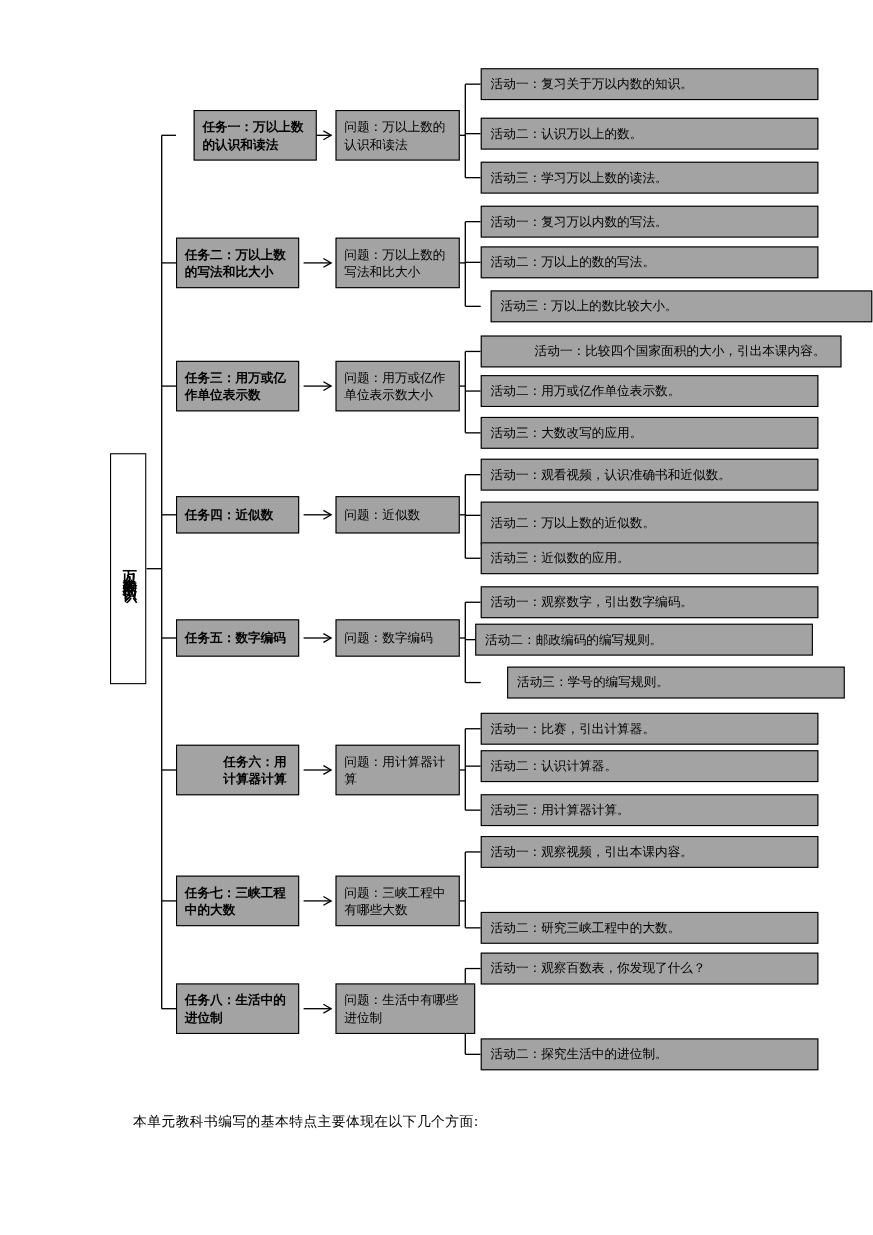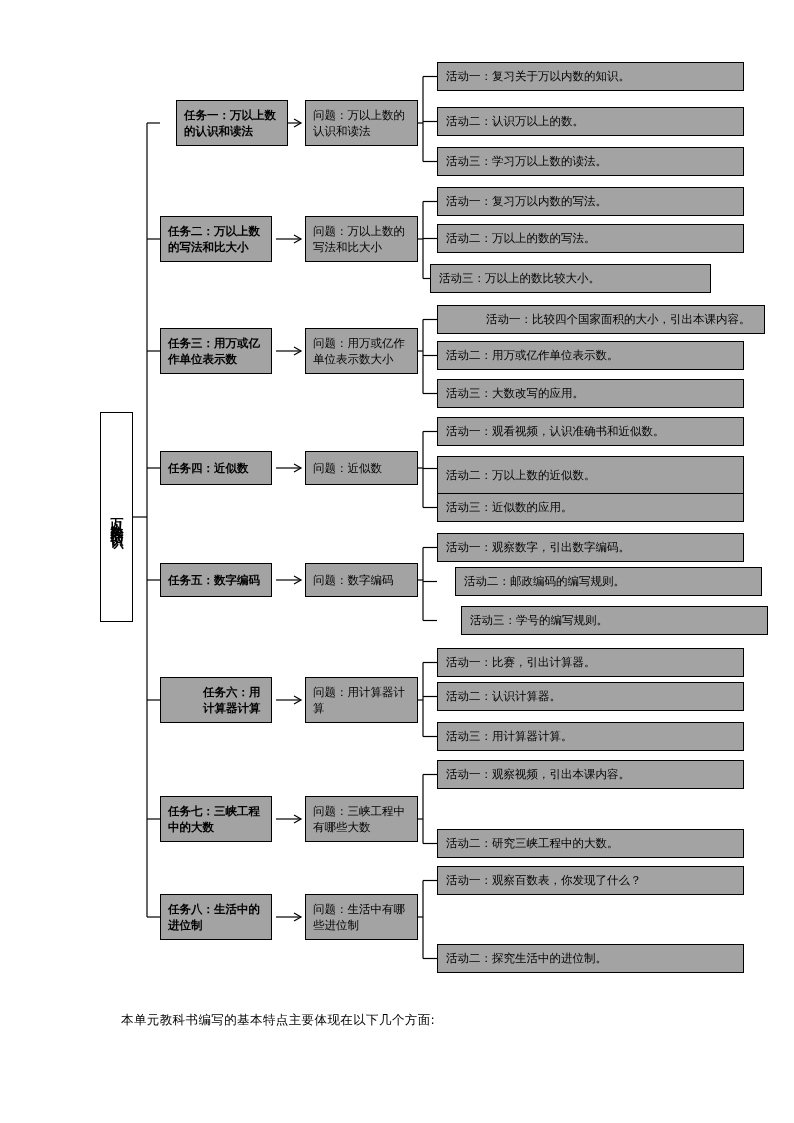--- a/index.html
+++ b/index.html
@@ -140,45 +140,45 @@
   <div id="nodes">
       <div class="box task" style="left: 176px; top: 100px; width: 112px; height: 46px;">任务一：万以上数的认识和读法</div>
       <div class="box prob" style="left: 305px; top: 100px; width: 113px; height: 46px;">问题：万以上数的认识和读法</div>
       <div class="box act" style="left: 437px; top: 62px; width: 307px; height: 29px;">活动一：复习关于万以内数的知识。</div>
       <div class="box act" style="left: 437px; top: 107px; width: 307px; height: 29px;">活动二：认识万以上的数。</div>
       <div class="box act" style="left: 437px; top: 147px; width: 307px; height: 29px;">活动三：学习万以上数的读法。</div>
       <div class="box task" style="left: 160px; top: 216px; width: 112px; height: 46px;">任务二：万以上数的写法和比大小</div>
       <div class="box prob" style="left: 305px; top: 216px; width: 113px; height: 46px;">问题：万以上数的写法和比大小</div>
       <div class="box act" style="left: 437px; top: 187px; width: 307px; height: 29px;">活动一：复习万以内数的写法。</div>
       <div class="box act" style="left: 437px; top: 224px; width: 307px; height: 29px;">活动二：万以上的数的写法。</div>
-      <div class="box act" style="left: 430px; top: 264px; width: 281px; height: 29px;">活动三：万以上的数比较大小。</div>
+      <div class="box act" style="left: 446px; top: 264px; width: 347px; height: 29px;">活动三：万以上的数比较大小。</div>
       <div class="box task" style="left: 160px; top: 328px; width: 112px; height: 46px;">任务三：用万或亿作单位表示数</div>
       <div class="box prob" style="left: 305px; top: 328px; width: 113px; height: 46px;">问题：用万或亿作单位表示数大小</div>
       <div class="box act" style="left: 437px; top: 305px; width: 328px; height: 29px; padding-left: 48px;">活动一：比较四个国家面积的大小，引出本课内容。</div>
       <div class="box act" style="left: 437px; top: 341px; width: 307px; height: 29px;">活动二：用万或亿作单位表示数。</div>
       <div class="box act" style="left: 437px; top: 379px; width: 307px; height: 29px;">活动三：大数改写的应用。</div>
       <div class="box task" style="left: 160px; top: 451px; width: 112px; height: 34px;">任务四：近似数</div>
       <div class="box prob" style="left: 305px; top: 451px; width: 113px; height: 34px;">问题：近似数</div>
       <div class="box act" style="left: 437px; top: 417px; width: 307px; height: 29px;">活动一：观看视频，认识准确书和近似数。</div>
       <div class="box act" style="left: 437px; top: 456px; width: 307px; height: 39px;">活动二：万以上数的近似数。</div>
       <div class="box act" style="left: 437px; top: 493px; width: 307px; height: 29px;">活动三：近似数的应用。</div>
       <div class="box task" style="left: 160px; top: 563px; width: 112px; height: 34px;">任务五：数字编码</div>
       <div class="box prob" style="left: 305px; top: 563px; width: 113px; height: 34px;">问题：数字编码</div>
       <div class="box act" style="left: 437px; top: 533px; width: 307px; height: 29px;">活动一：观察数字，引出数字编码。</div>
-      <div class="box act" style="left: 455px; top: 567px; width: 307px; height: 29px;">活动二：邮政编码的编写规则。</div>
+      <div class="box act" style="left: 432px; top: 567px; width: 307px; height: 29px;">活动二：邮政编码的编写规则。</div>
       <div class="box act" style="left: 437px; top: 606px; width: 307px; height: 29px; margin-left: 24px;">活动三：学号的编写规则。</div>
       <div class="box task" style="left: 160px; top: 677px; width: 112px; height: 46px; padding-left: 42px;">任务六：用计算器计算</div>
       <div class="box prob" style="left: 305px; top: 677px; width: 113px; height: 46px;">问题：用计算器计算</div>
       <div class="box act" style="left: 437px; top: 648px; width: 307px; height: 29px;">活动一：比赛，引出计算器。</div>
       <div class="box act" style="left: 437px; top: 682px; width: 307px; height: 29px;">活动二：认识计算器。</div>
       <div class="box act" style="left: 437px; top: 722px; width: 307px; height: 29px;">活动三：用计算器计算。</div>
       <div class="box task" style="left: 160px; top: 796px; width: 112px; height: 46px;">任务七：三峡工程中的大数</div>
       <div class="box prob" style="left: 305px; top: 796px; width: 113px; height: 46px;">问题：三峡工程中有哪些大数</div>
       <div class="box act" style="left: 437px; top: 760px; width: 307px; height: 29px;">活动一：观察视频，引出本课内容。</div>
       <div class="box act" style="left: 437px; top: 829px; width: 307px; height: 29px;">活动二：研究三峡工程中的大数。</div>
       <div class="box task" style="left: 160px; top: 894px; width: 112px; height: 46px;">任务八：生活中的进位制</div>
-      <div class="box prob" style="left: 305px; top: 894px; width: 113px; height: 46px;">问题：生活中有哪些进位制</div>
+      <div class="box prob" style="left: 305px; top: 894px; width: 127px; height: 46px;">问题：生活中有哪些进位制</div>
       <div class="box act" style="left: 437px; top: 866px; width: 307px; height: 29px;">活动一：观察百数表，你发现了什么？</div>
       <div class="box act" style="left: 437px; top: 944px; width: 307px; height: 29px;">活动二：探究生活中的进位制。</div>
     </div>
 </div>
 
 <div class="caption">本单元教科书编写的基本特点主要体现在以下几个方面:</div>
 
 </body></html>

